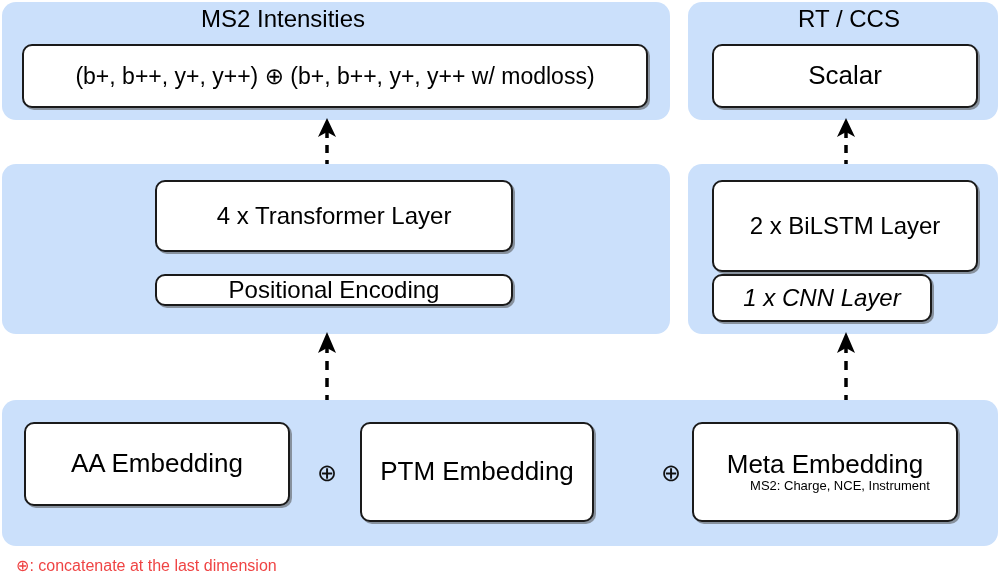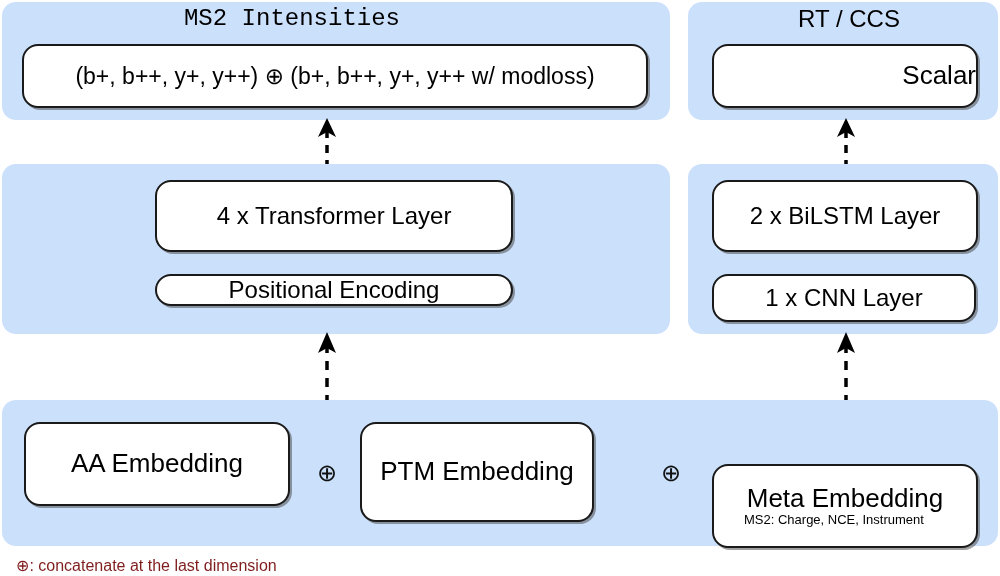--- a/index.html
+++ b/index.html
@@ -25,21 +25,21 @@
     position: absolute;
     background: #cbe0fb;
     border-radius: 14px;
   }
 
   
   .node {
     position: absolute;
     background: #ffffff;
     border: 2px solid #1a1a1a;
-    border-radius: 16px;
+    border-radius: 10px;
     box-sizing: border-box;
     box-shadow: 2px 2px 0 rgba(80,80,80,0.55);
     display: flex;
     flex-direction: column;
     align-items: center;
     justify-content: center;
     text-align: center;
     line-height: 1.15;
   }
   .node .title {
@@ -68,53 +68,53 @@
   
   .arrow {
     position: absolute;
   }
 
   
   .legend {
     position: absolute;
     font-size: 16px;
     white-space: nowrap;
-    color: #7f1d1d;
+    color: #ef4444;
   }
 
   .sz24 { font-size: 24px; }
   .sz23 { font-size: 23px; }
   .sz26 { font-size: 26px; }
   .sub {
     font-size: 13px;
     white-space: nowrap;
-    text-align: left;
+    text-align: center;
     width: 100%;
     padding-left: 30px;
     box-sizing: border-box;
   }
 </style>
 </head>
 <body>
 
 <div id="canvas">
 
   <div class="panel" style="left:2px; top:2px; width:668px; height:118px;"></div>
 
-  <div class="panel-caption" style="left:12px; top:5px; width:560px;font-family:Liberation Mono, monospace;">MS2 Intensities</div>
+  <div class="panel-caption" style="left:3px; top:5px; width:560px;">MS2 Intensities</div>
 
   <div class="node" style="left:22px; top:44px; width:626px; height:64px;">
     <span class="title sz23">(b+, b++, y+, y++) ⊕  (b+, b++, y+, y++ w/ modloss)</span>
   </div>
 
   <div class="panel" style="left:688px; top:2px; width:310px; height:118px;"></div>
 
   <div class="panel-caption" style="left:688px; top:5px; width:322px;">RT / CCS</div>
 
-  <div class="node" style="left:712px; top:44px; width:266px; height:64px;align-items:flex-end;">
+  <div class="node" style="left:712px; top:44px; width:266px; height:64px;">
     <span class="title sz26">Scalar</span>
   </div>
 
   <svg class="arrow" style="left:312px; top:118px;" width="30" height="50" viewBox="0 0 30 50">
     <line x1="15" y1="50" x2="15" y2="14" stroke="#000" stroke-width="3.5" stroke-dasharray="8,7"></line>
     <polygon points="15,0 24,19 15,14 6,19" fill="#000"></polygon>
   </svg>
 
   <svg class="arrow" style="left:831px; top:118px;" width="30" height="50" viewBox="0 0 30 50">
     <line x1="15" y1="50" x2="15" y2="14" stroke="#000" stroke-width="3.5" stroke-dasharray="8,7"></line>
@@ -126,25 +126,25 @@
   <div class="node" style="left:155px; top:180px; width:358px; height:72px;">
     <span class="title sz24">4 x Transformer Layer</span>
   </div>
 
   <div class="node" style="left:155px; top:274px; width:358px; height:32px;">
     <span class="title sz24">Positional Encoding</span>
   </div>
 
   <div class="panel" style="left:688px; top:164px; width:310px; height:170px;"></div>
 
-  <div class="node" style="left:712px; top:180px; width:266px; height:72px;">
+  <div class="node" style="left:712px; top:180px; width:266px; height:92px;">
     <span class="title sz24">2 x BiLSTM Layer</span>
   </div>
 
-  <div class="node" style="left:712px; top:274px; width:264px; height:48px;">
+  <div class="node" style="left:712px; top:274px; width:220px; height:48px;font-style:italic;">
     <span class="title sz24">1 x CNN Layer</span>
   </div>
 
   <svg class="arrow" style="left:312px; top:332px;" width="30" height="72" viewBox="0 0 30 72">
     <line x1="15" y1="72" x2="15" y2="16" stroke="#000" stroke-width="3.5" stroke-dasharray="9,8"></line>
     <polygon points="15,0 24,21 15,16 6,21" fill="#000"></polygon>
   </svg>
 
   <svg class="arrow" style="left:831px; top:332px;" width="30" height="72" viewBox="0 0 30 72">
     <line x1="15" y1="72" x2="15" y2="16" stroke="#000" stroke-width="3.5" stroke-dasharray="9,8"></line>
@@ -158,20 +158,20 @@
   </div>
 
   <div class="oplus sz24" style="left:312px; top:458px; width:30px; height:30px;">⊕</div>
 
   <div class="node" style="left:360px; top:422px; width:234px; height:100px;">
     <span class="title sz26">PTM Embedding</span>
   </div>
 
   <div class="oplus sz24" style="left:656px; top:458px; width:30px; height:30px;">⊕</div>
 
-  <div class="node" style="left:712px; top:422px; width:266px; height:84px; justify-content:center;margin-top:42px;">
+  <div class="node" style="left:692px; top:422px; width:266px; height:100px; justify-content:center;">
     <span class="title sz26">Meta Embedding</span>
     <span class="sub">MS2: Charge, NCE, Instrument</span>
   </div>
 
   <div class="legend" style="left:16px; top:556px;">⊕: concatenate at the last dimension</div>
 
 </div>
 
 </body></html>

